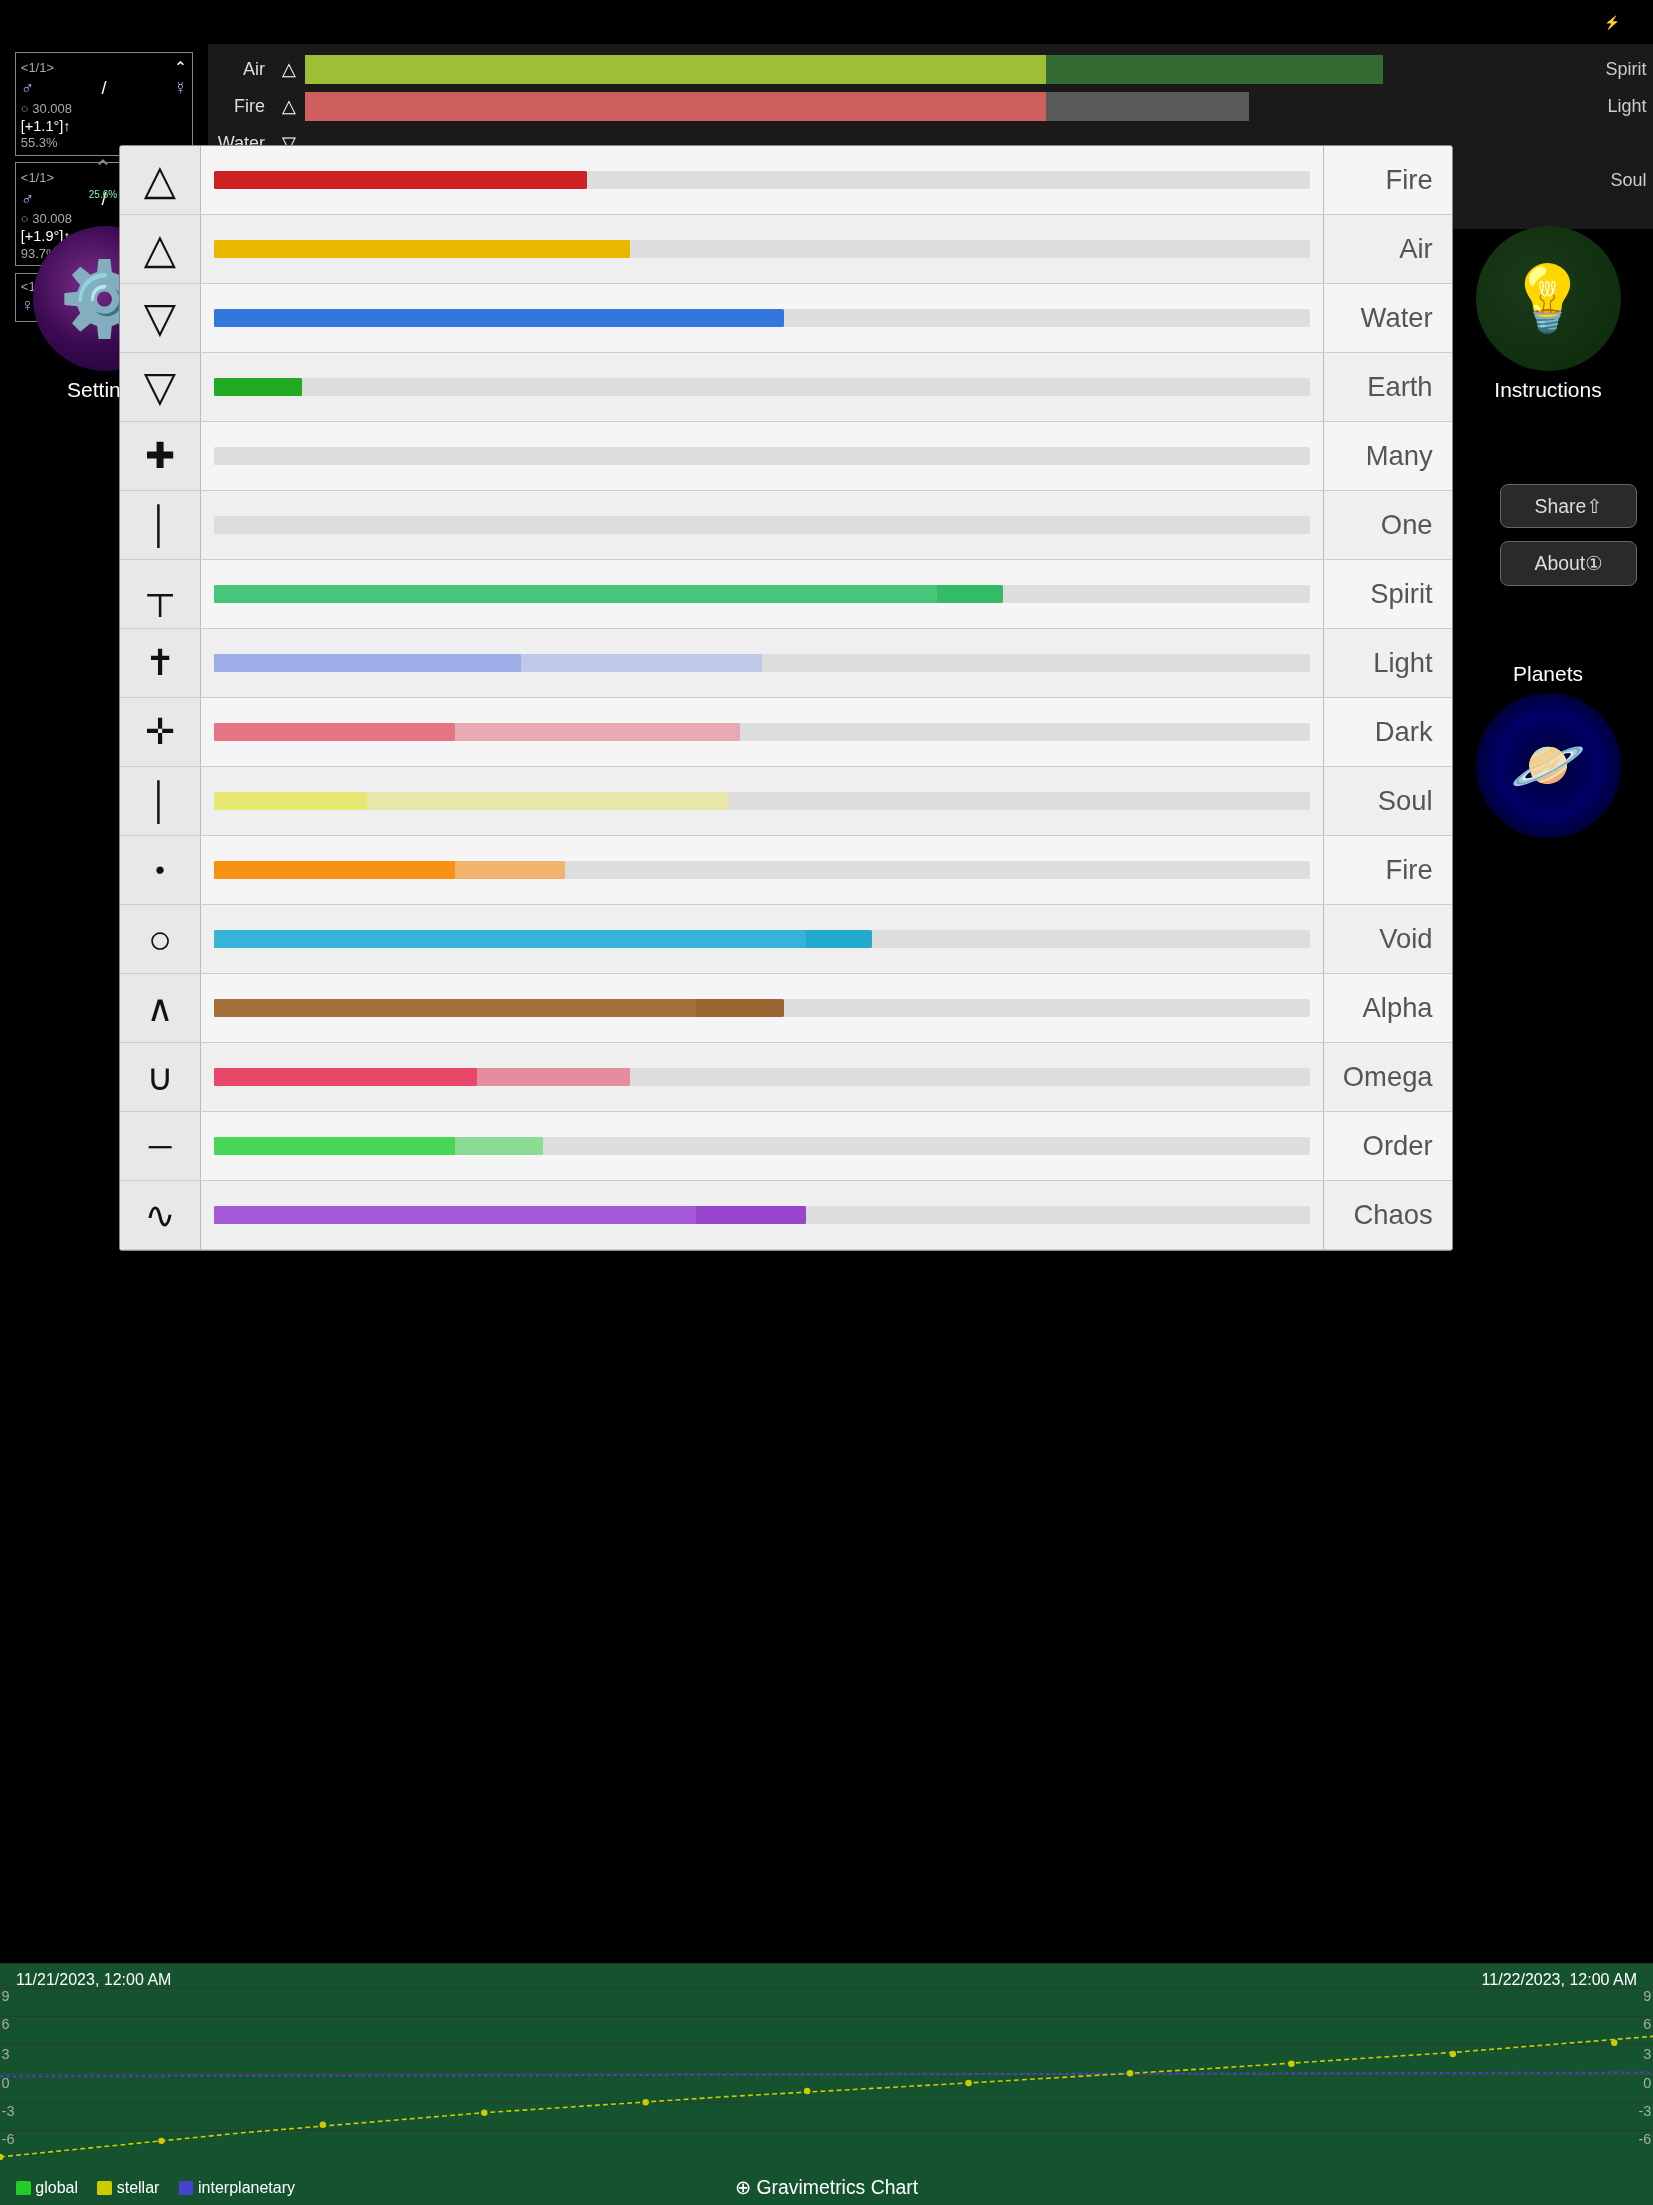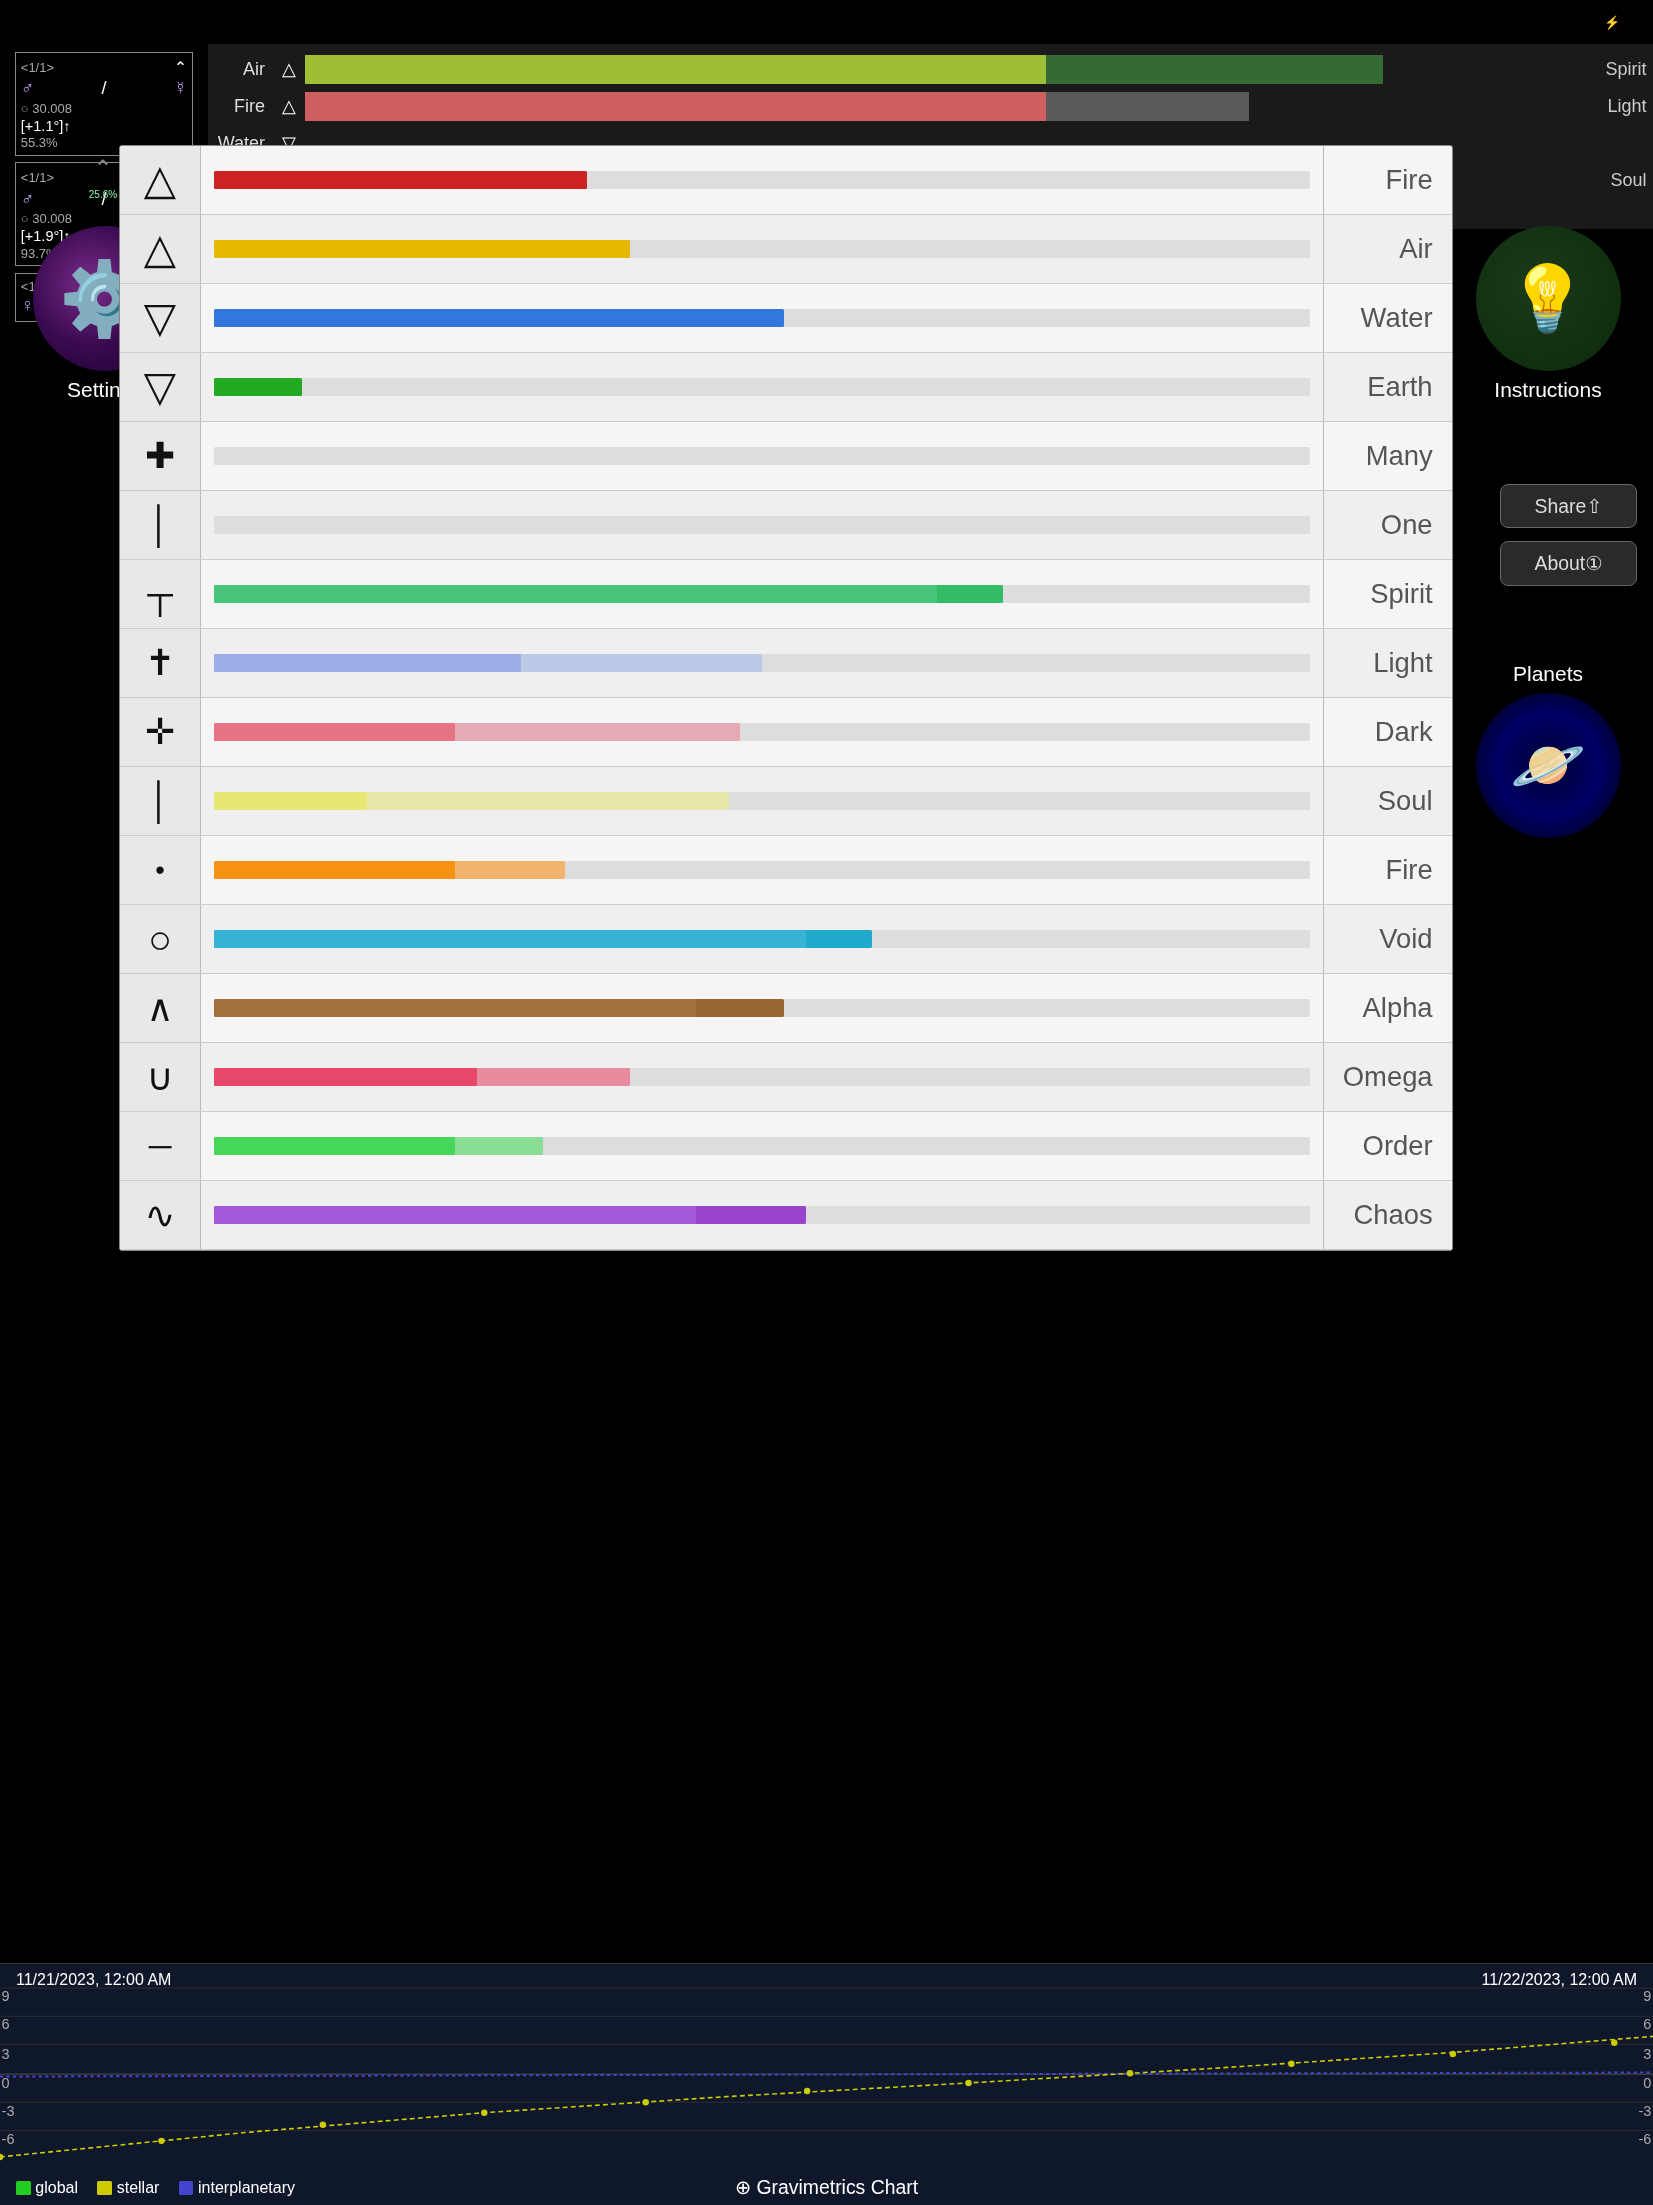--- a/index.html
+++ b/index.html
@@ -281,21 +281,21 @@
       font-weight: 300;
     }
 
     
     #bottom-chart {
       position: absolute;
       bottom: 0;
       left: 0;
       right: 0;
       height: 242px;
-      background: #0f172a;
+      background: #14532d;
       border-top: 0.8px solid #333;
     }
     #bottom-chart-inner {
       position: absolute;
       top: 0; left: 0; right: 0; bottom: 32px;
       overflow: hidden;
     }
     .chart-title {
       position: absolute;
       bottom: 6.5px;

